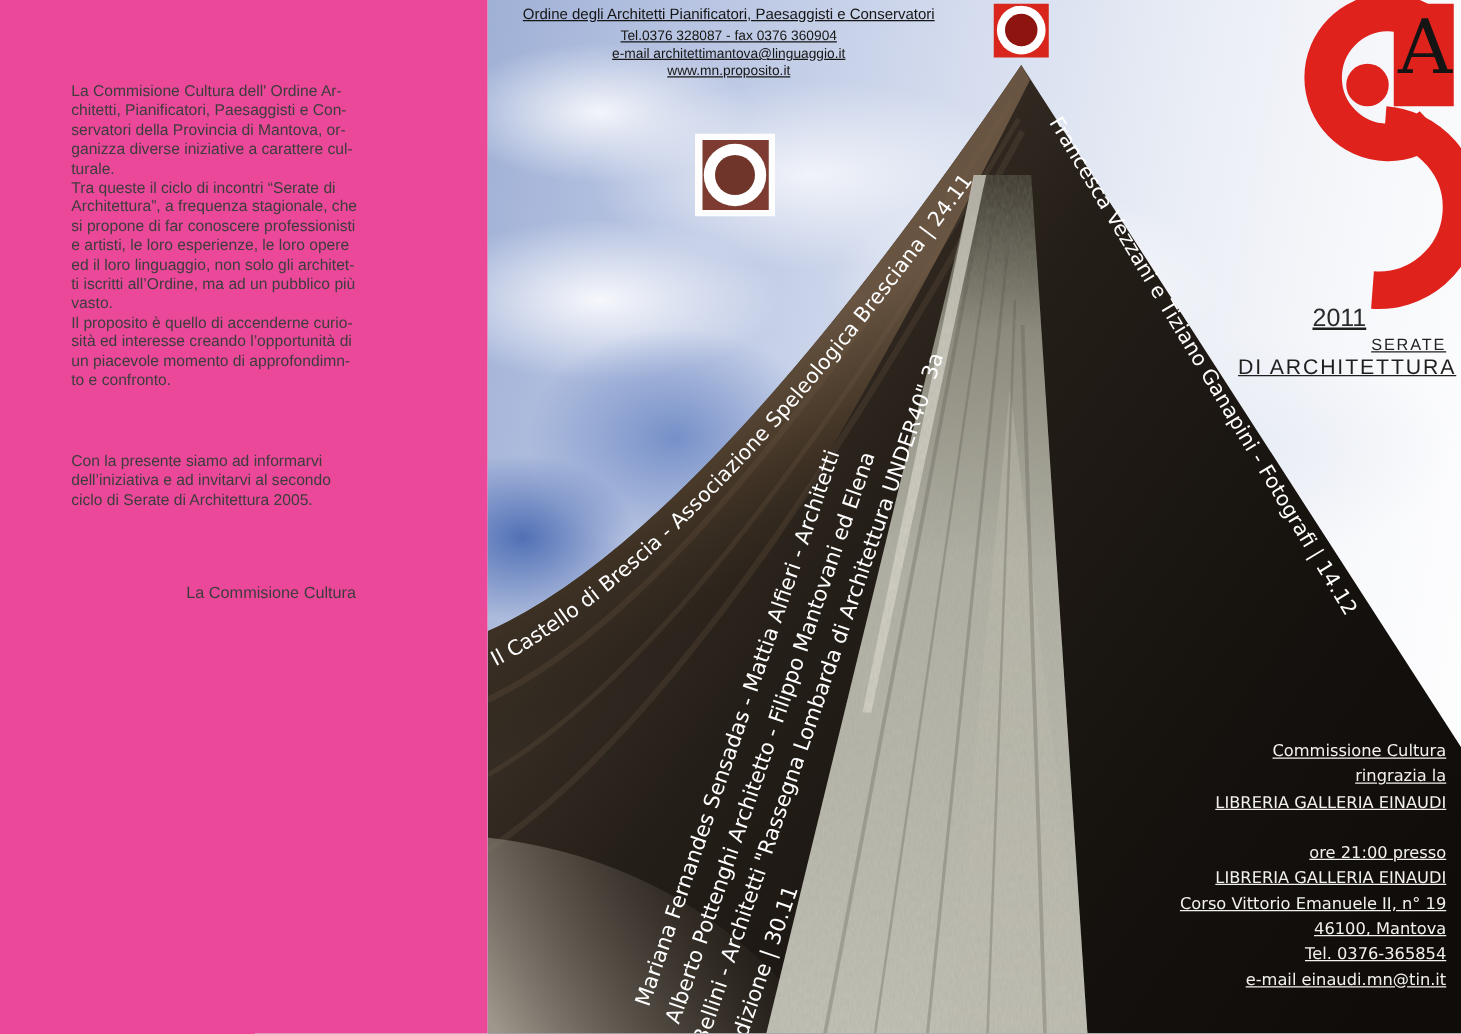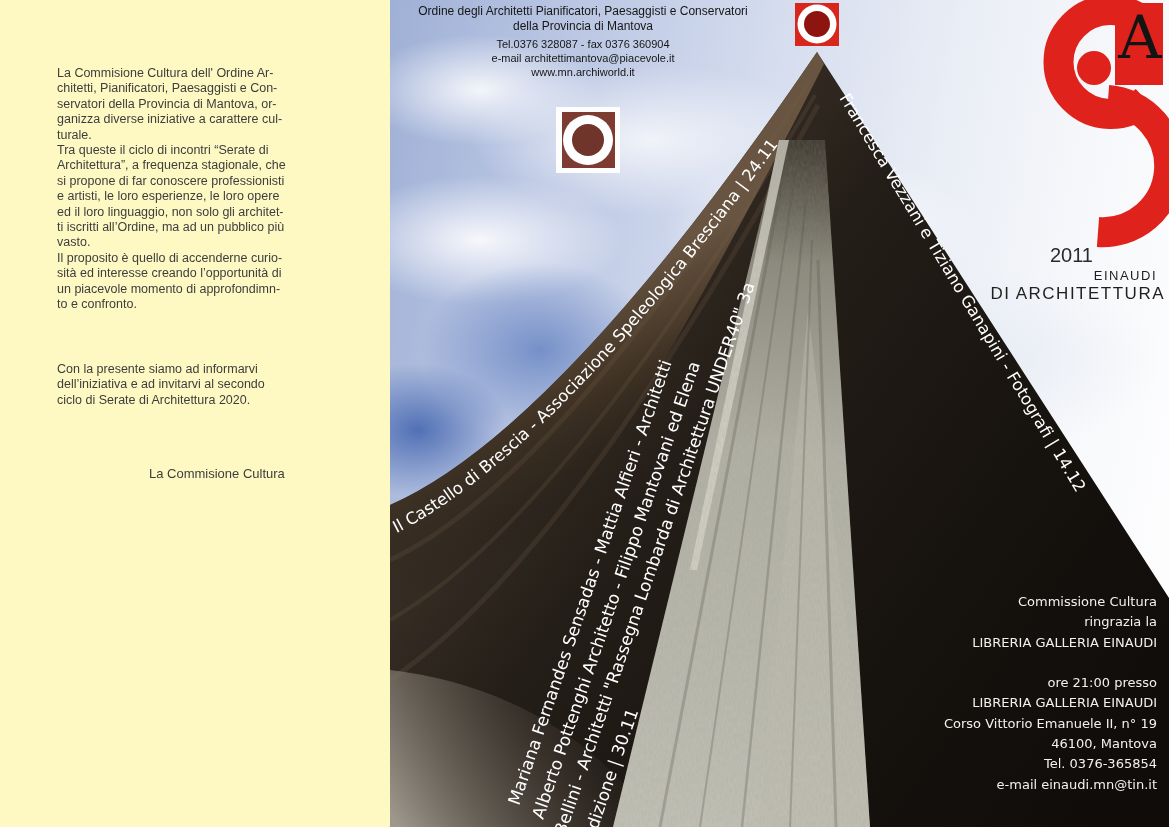--- a/index.html
+++ b/index.html
@@ -1,37 +1,37 @@
 <!DOCTYPE html>
 <html><head>
 <meta charset="utf-8">
 <style>
   html,body{margin:0;padding:0;background:#888;}
   .page{position:relative;width:1169px;height:827px;background:#ffffff;overflow:hidden;
         font-family:"Liberation Sans",sans-serif;}
   
-  .left-panel{position:absolute;left:0;top:0;width:390px;height:827px;background:#fef9c3;z-index:3;}
+  .left-panel{position:absolute;left:0;top:0;width:390px;height:827px;background:#ec4899;z-index:3;}
   .intro{position:absolute;left:57px;top:66px;width:294px;font-size:12.5px;line-height:15.4px;
          color:#3d3d3d;white-space:pre-line;text-align:left;}
   .invite{position:absolute;left:57px;top:362px;width:294px;font-size:12.5px;line-height:15.4px;
           color:#3d3d3d;white-space:pre-line;}
   .signature{position:absolute;left:149px;top:466px;font-size:13px;color:#3d3d3d;}
   
   .photo{position:absolute;left:390px;top:0;width:779px;height:827px;overflow:hidden;
     background:
       radial-gradient(ellipse 130px 95px at 28px 430px, rgba(73,106,178,.92), rgba(73,106,178,0) 70%),
       radial-gradient(ellipse 170px 125px at 150px 350px, rgba(98,128,192,.78), rgba(98,128,192,0) 70%),
       radial-gradient(ellipse 200px 90px at 90px 240px, rgba(252,252,254,.92), rgba(252,252,254,0) 72%),
       radial-gradient(ellipse 240px 100px at 260px 140px, rgba(248,249,252,.85), rgba(248,249,252,0) 75%),
       radial-gradient(ellipse 170px 80px at 90px 90px, rgba(255,255,255,.85), rgba(255,255,255,0) 70%),
       radial-gradient(ellipse 220px 110px at 430px 230px, rgba(255,255,255,.88), rgba(255,255,255,0) 72%),
       radial-gradient(ellipse 260px 130px at 590px 360px, rgba(230,235,244,.9), rgba(230,235,244,0) 70%),
       linear-gradient(100deg,#9fb0d6 0%,#bac6e3 20%,#d4dcee 42%,#e9edf5 62%,#f7f8fb 80%,#ffffff 100%);}
   .photo svg{position:absolute;left:0;top:0;z-index:1;}
-  .overlay{position:absolute;z-index:2;}
+  .overlay{position:absolute;z-index:2;text-decoration:underline;}
   
   .org-header{left:0;top:4px;width:386px;text-align:center;color:#161616;}
   .org-main{font-size:12px;line-height:15px;}
   .org-sub{font-size:11px;line-height:14px;margin-top:3px;}
   
   .brand{right:4px;top:216px;text-align:right;color:#1f1f1f;}
   .brand-year{font-size:20px;line-height:24px;margin-right:72px;color:#2b2b2b;margin-top:27px;}
   .brand-t1{font-size:13px;line-height:18px;letter-spacing:1.5px;margin-right:8px;}
   .brand-t2{font-size:17px;line-height:18px;letter-spacing:1.5px;}
   
@@ -56,21 +56,21 @@
 e artisti, le loro esperienze, le loro opere
 ed il loro linguaggio, non solo gli architet-
 ti iscritti all’Ordine, ma ad un pubblico più
 vasto.
 Il proposito è quello di accenderne curio-
 sità ed interesse creando l’opportunità di
 un piacevole momento di approfondimn-
 to e confronto.</div>
     <div class="invite">Con la presente siamo ad informarvi
 dell’iniziativa e ad invitarvi al secondo
-ciclo di Serate di Architettura 2020.</div>
+ciclo di Serate di Architettura 2005.</div>
     <div class="signature">La Commisione Cultura</div>
   </div>
 
   <div class="photo">
 
     <svg width="779" height="827" viewBox="390 0 779 827">
       <defs>
         <linearGradient id="gDark" gradientUnits="userSpaceOnUse" x1="450" y1="250" x2="1150" y2="750">
           <stop offset="0" stop-color="#4a3e31"></stop>
             <stop offset="0.35" stop-color="#241e18"></stop>
@@ -158,31 +158,30 @@
         <textPath href="#fotografiPath" startOffset="2">Francesca Vezzani e Tiziano Ganapini - Fotografi | 14.12</textPath>
       </text>
       <text class="svg-label" font-size="17" transform="translate(519,806) rotate(-71)">Mariana Fernandes Sensadas - Mattia Alfieri - Architetti</text>
       <text class="svg-label" font-size="17" transform="translate(543,820) rotate(-71)">Alberto Pottenghi Architetto - Filippo Mantovani ed Elena</text>
       <text class="svg-label" font-size="17" transform="translate(565,836) rotate(-71)">Bellini - Architetti  "Rassegna Lombarda di Architettura UNDER40" 3a</text>
       <text class="svg-label" font-size="17" transform="translate(594,840) rotate(-71)">edizione | 30.11</text>
     </svg>
 
     <div class="overlay org-header">
       <div class="org-main">Ordine degli Architetti Pianificatori, Paesaggisti e Conservatori</div>
-      <div class="org-main">della Provincia di Mantova</div>
       <div class="org-sub">
         <div>Tel.0376 328087 - fax 0376 360904</div>
-        <div>e-mail architettimantova@piacevole.it</div>
-        <div>www.mn.archiworld.it</div>
+        <div>e-mail architettimantova@linguaggio.it</div>
+        <div>www.mn.proposito.it</div>
       </div>
     </div>
 
     <div class="overlay brand">
       <div class="brand-year">2011</div>
-      <div class="brand-t1">EINAUDI</div>
+      <div class="brand-t1">SERATE</div>
       <div class="brand-t2">DI ARCHITETTURA</div>
     </div>
 
     <div class="overlay venue">Commissione Cultura
 ringrazia la
 LIBRERIA GALLERIA EINAUDI
 
 ore 21:00 presso
 LIBRERIA GALLERIA EINAUDI
 Corso Vittorio Emanuele II, n° 19

